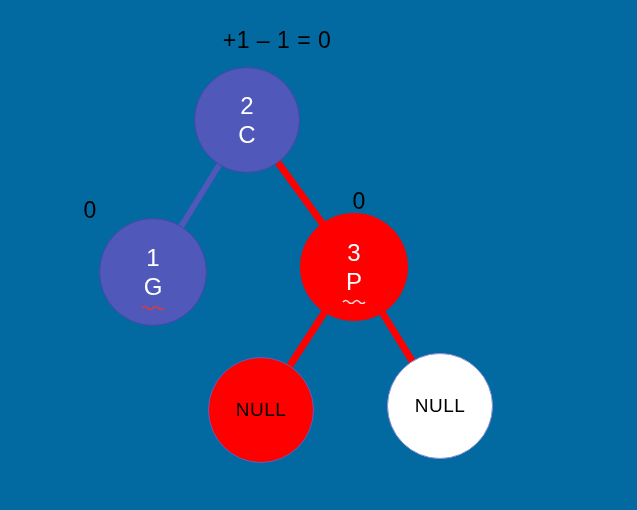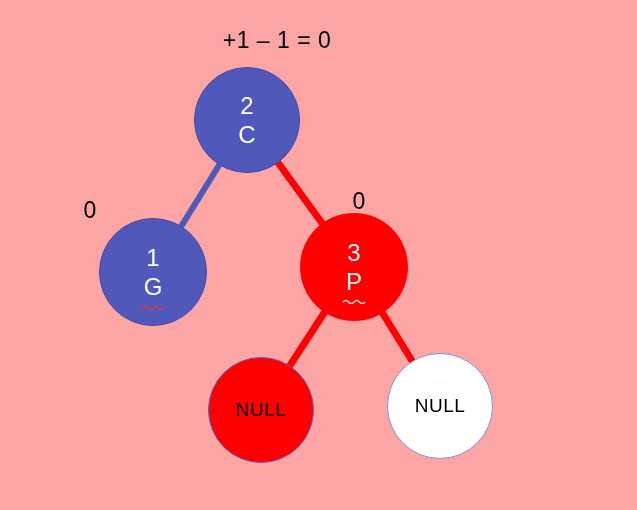--- a/index.html
+++ b/index.html
@@ -5,21 +5,21 @@
   html, body {
     margin: 0;
     padding: 0;
     background: #ffffff;
     font-family: "Liberation Sans", sans-serif;
   }
   .stage {
     position: relative;
     width: 637px;
     height: 510px;
-    background: #fca5a5;
+    background: #0369a1;
     overflow: hidden;
   }
   .edges {
     position: absolute;
     left: 0;
     top: 0;
     width: 637px;
     height: 510px;
     z-index: 1;
   }

